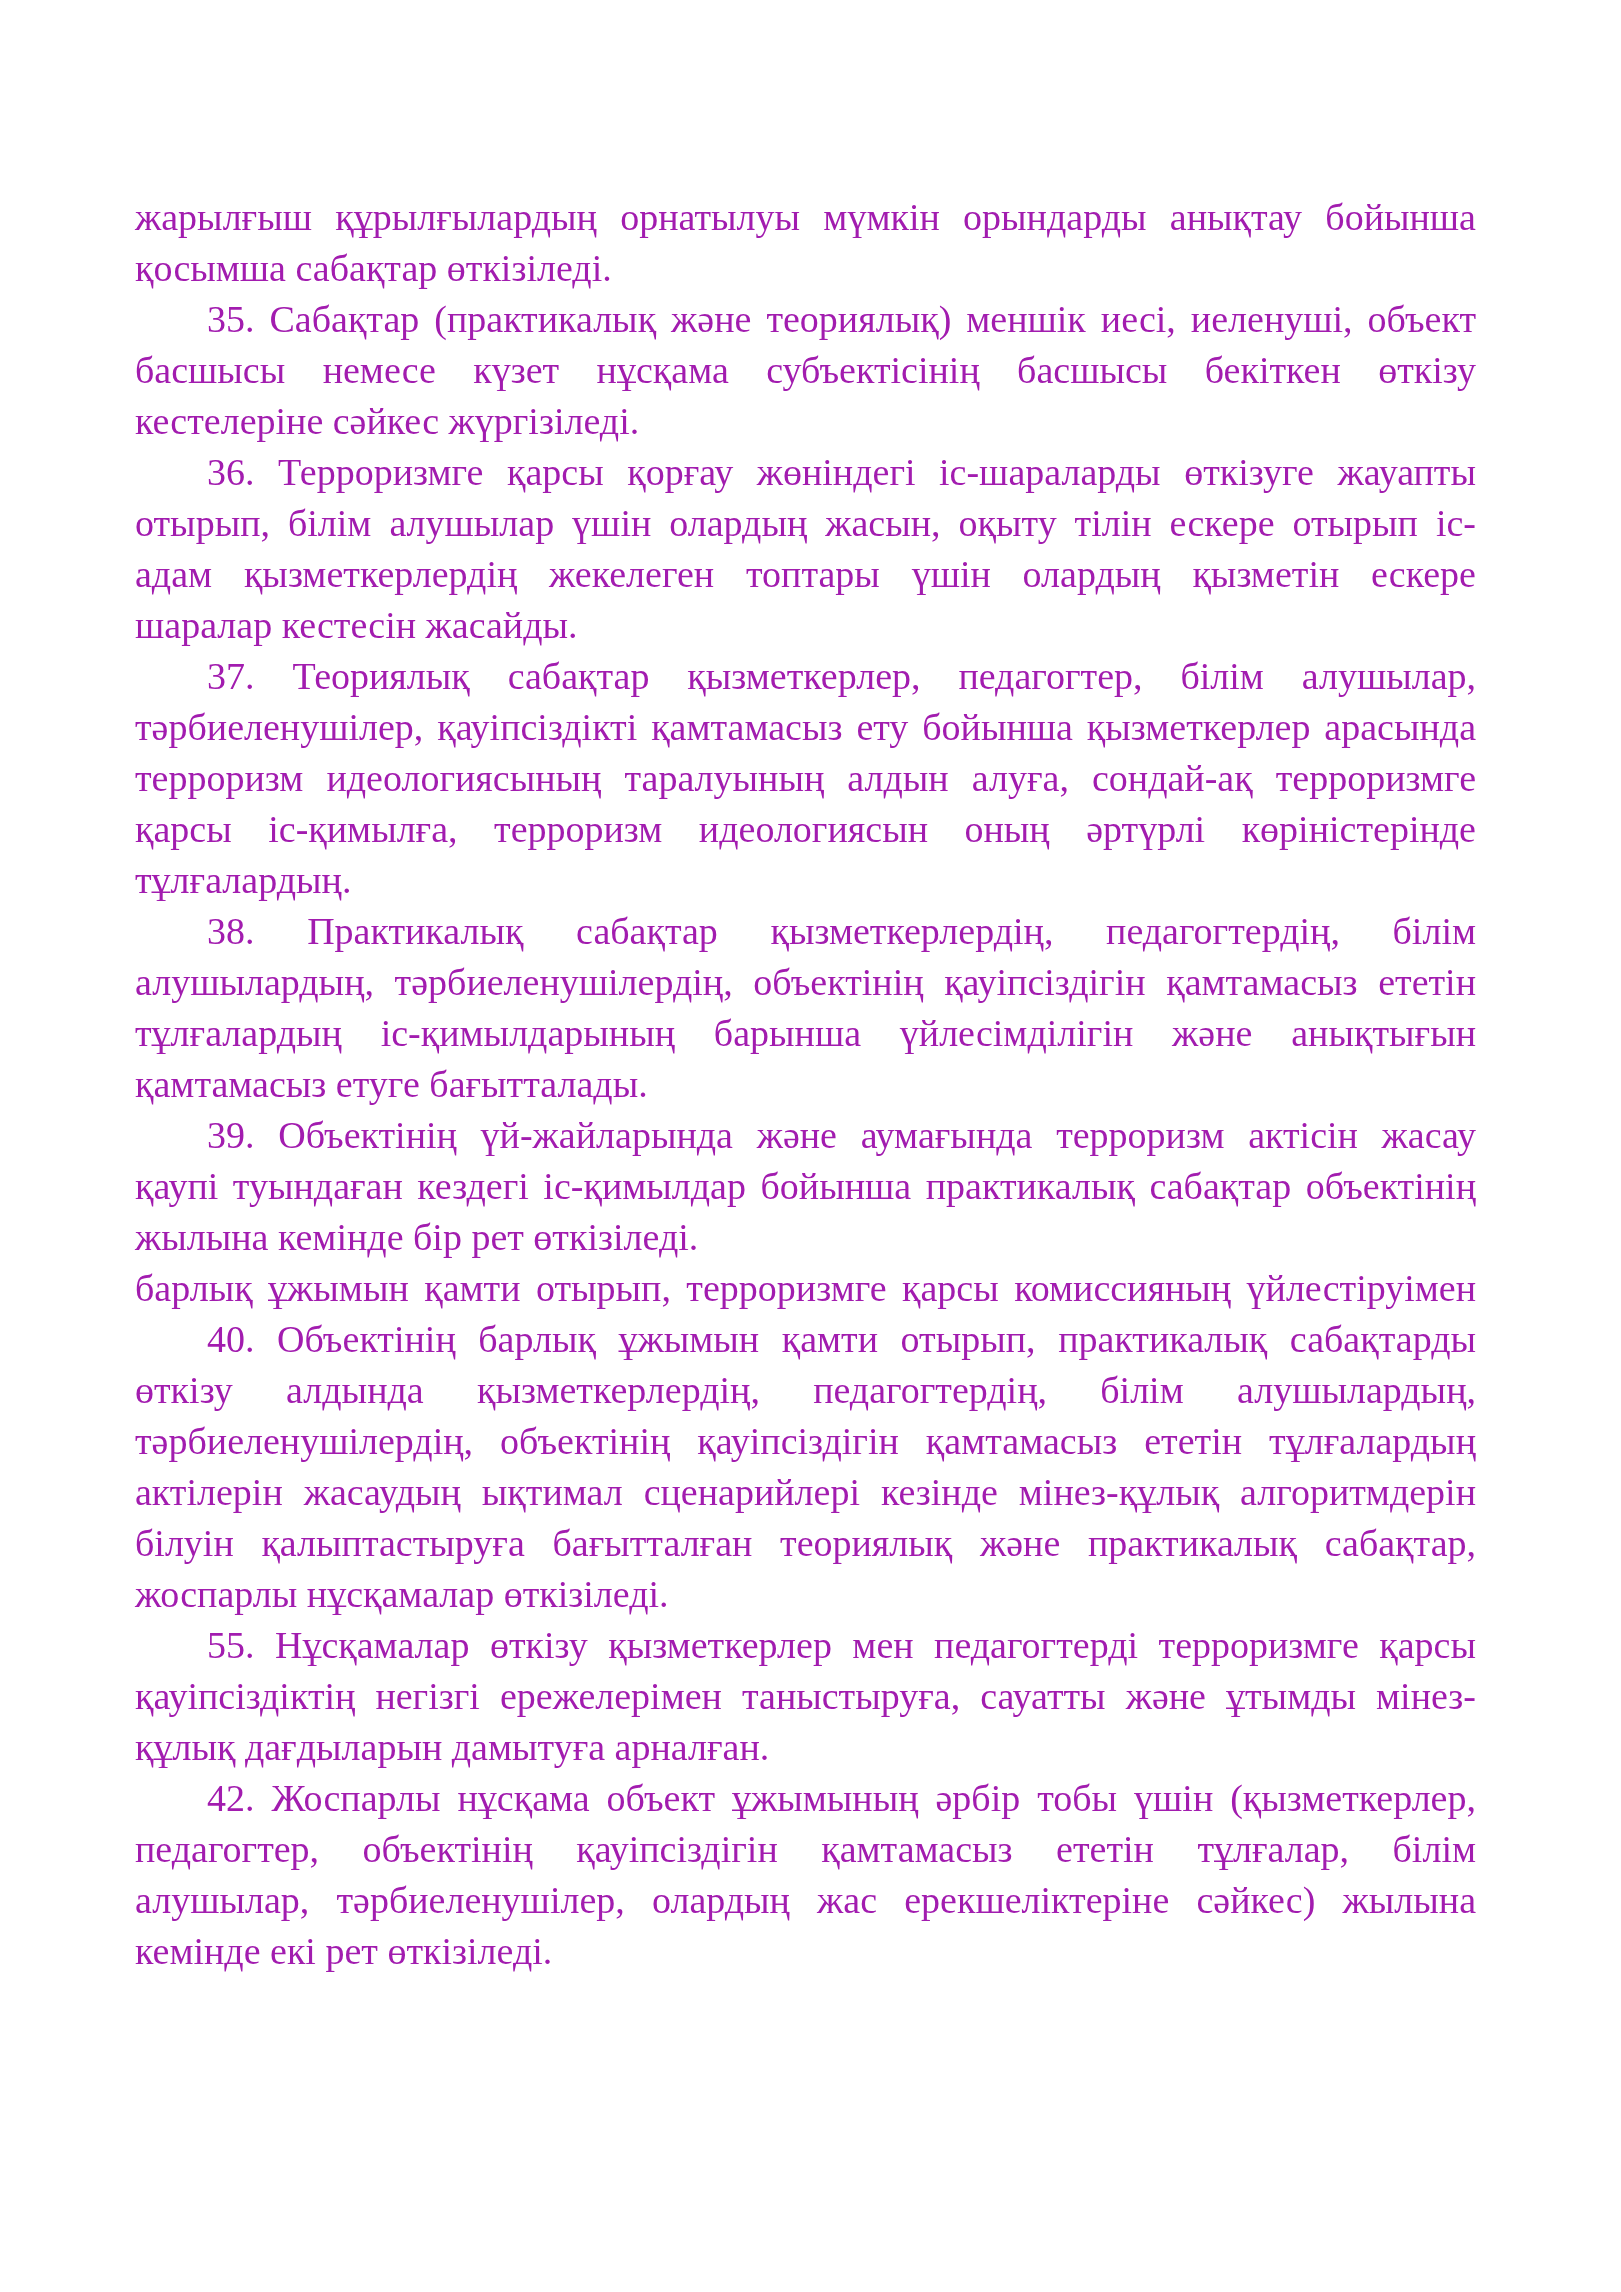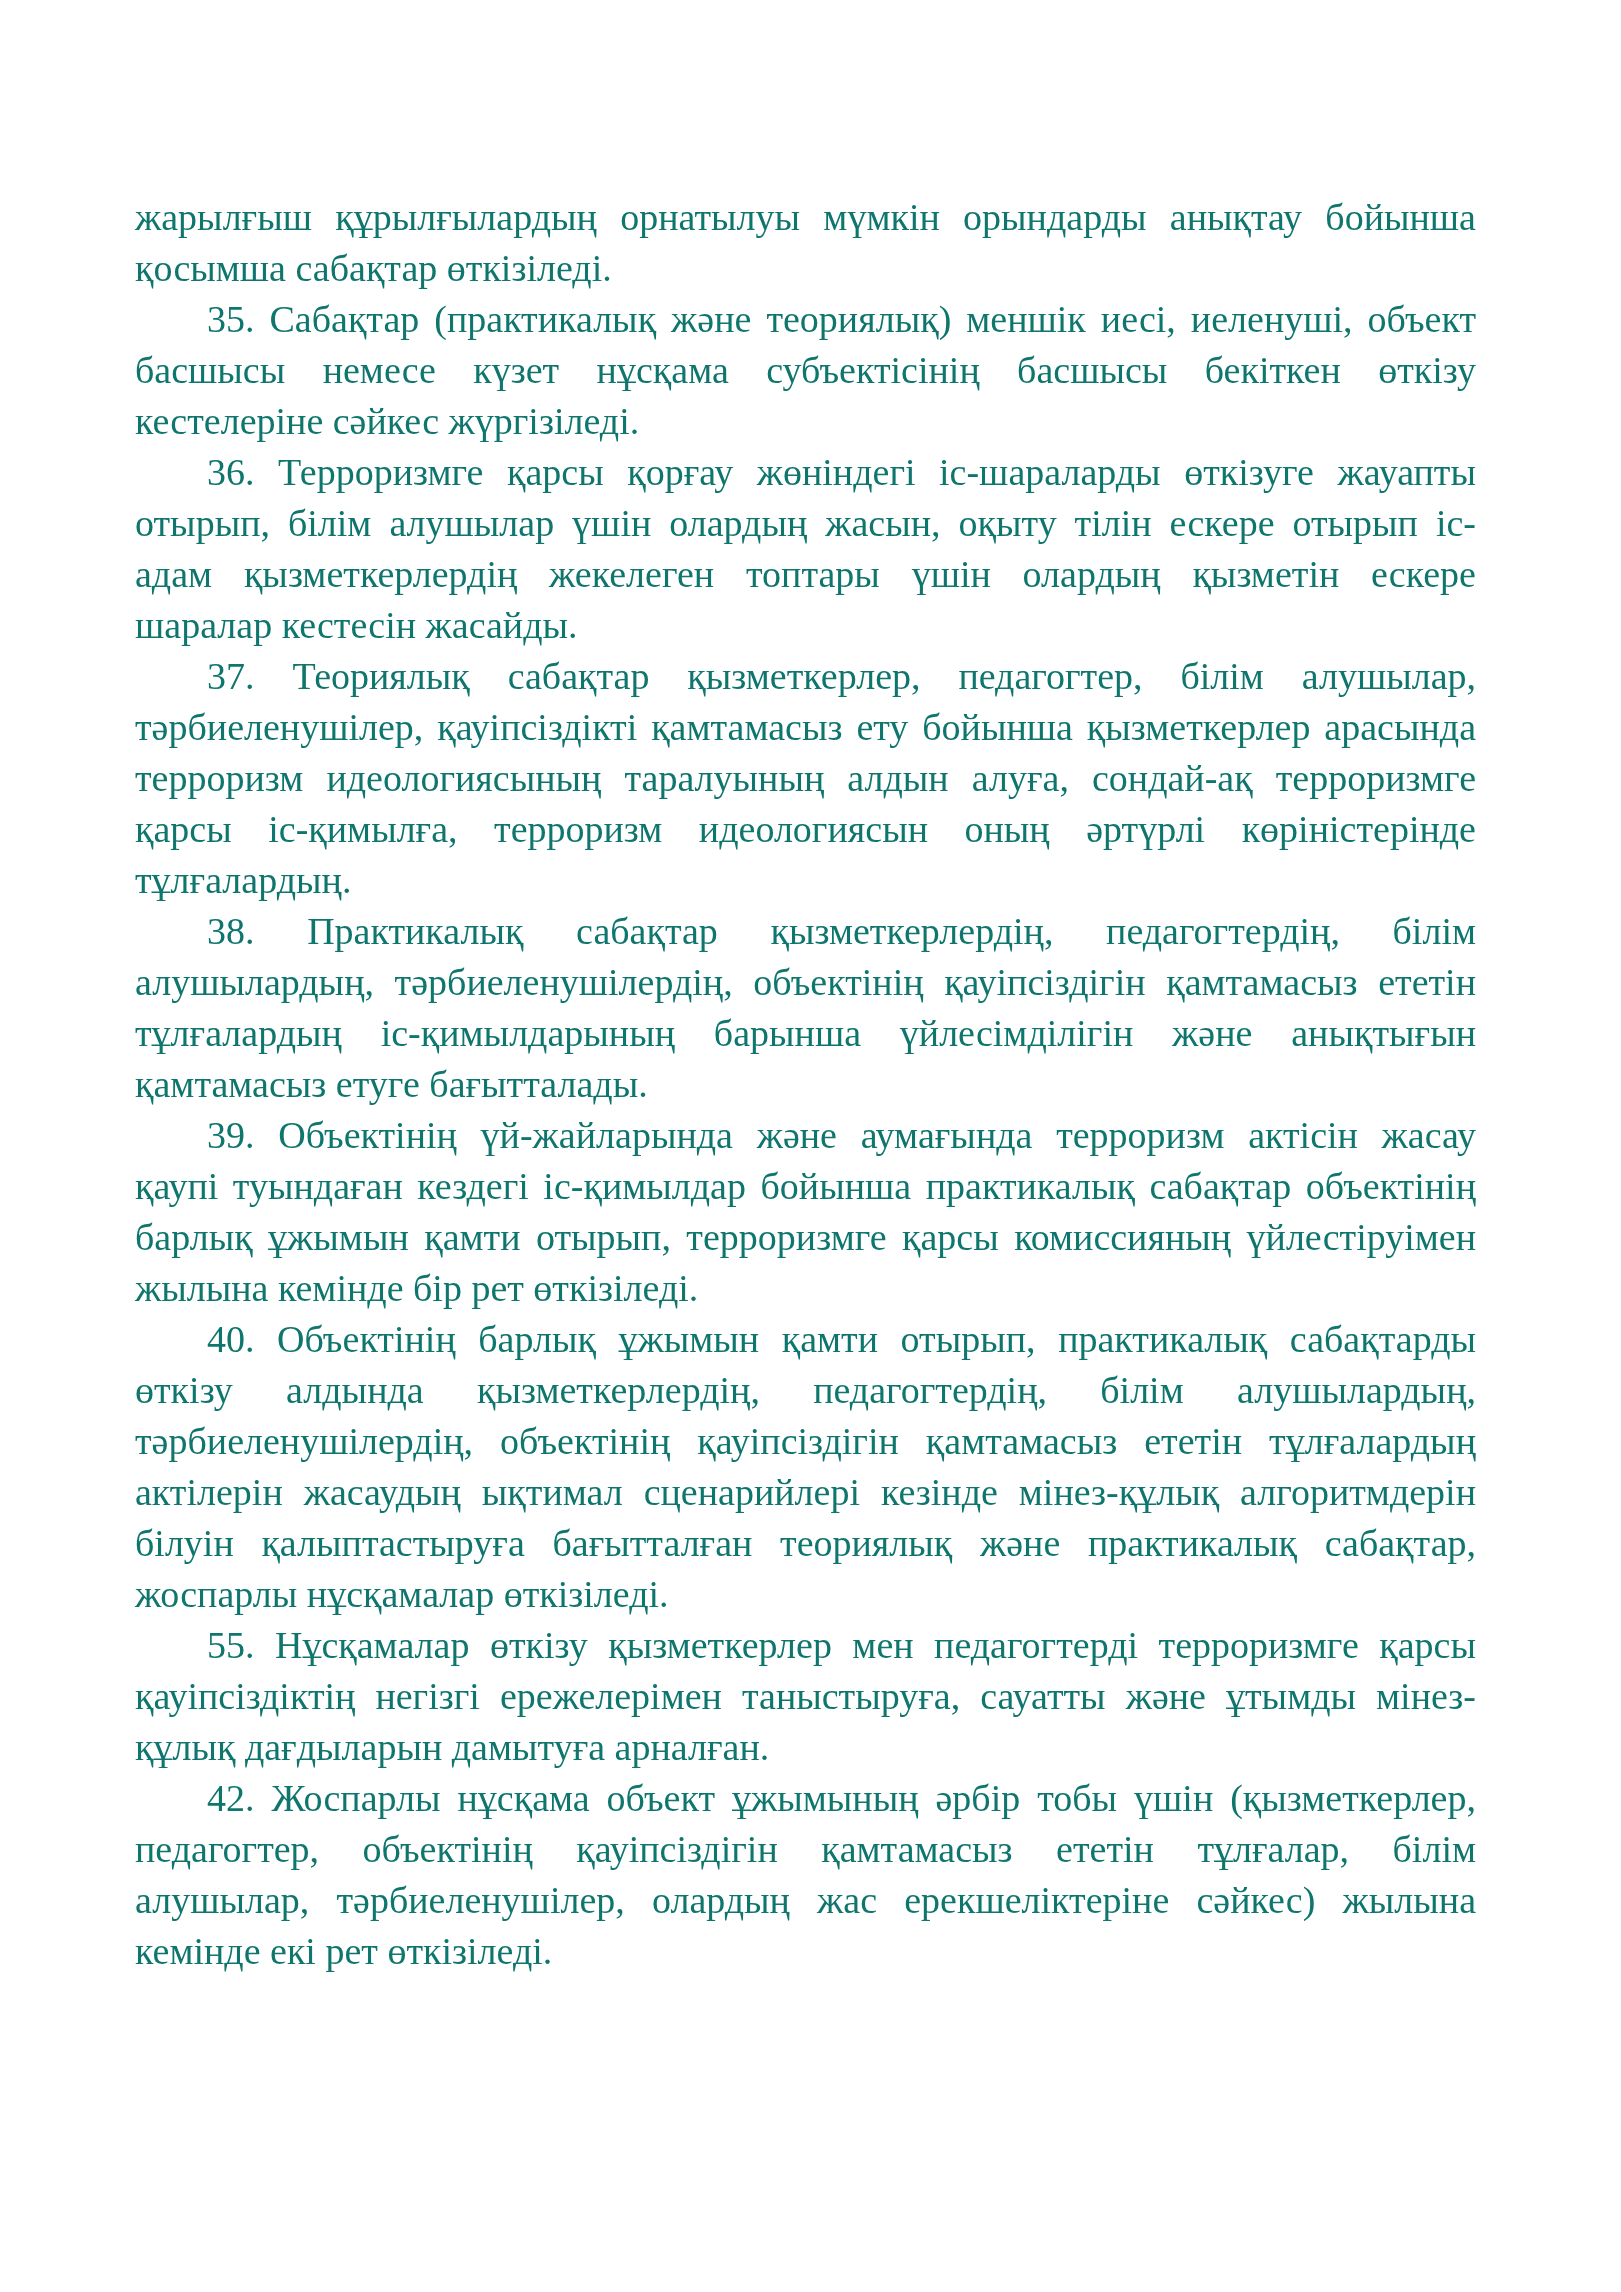--- a/index.html
+++ b/index.html
@@ -16,21 +16,21 @@
     overflow: hidden;
   }
   .text-block {
     position: absolute;
     left: 135px;
     top: 192px;
     width: 1341px;
     font-family: "Liberation Serif", "DejaVu Serif", serif;
     font-size: 38px;
     line-height: 51px;
-    color: #0f766e;
+    color: #a21caf;
     -webkit-font-smoothing: antialiased;
   }
   .text-line {
     text-align: justify;
     text-align-last: justify;
   }
   .text-line.para-end {
     text-align: right;
     text-align-last: left;
   }
@@ -56,22 +56,22 @@
       <div class="text-line">тәрбиеленушілер, қауіпсіздікті қамтамасыз ету бойынша қызметкерлер арасында</div>
       <div class="text-line">терроризм идеологиясының таралуының алдын алуға, сондай-ақ терроризмге</div>
       <div class="text-line">қарсы іс-қимылға, терроризм идеологиясын оның әртүрлі көріністерінде</div>
       <div class="text-line para-end">тұлғалардың.</div>
       <div class="text-line first-indent">38. Практикалық сабақтар қызметкерлердің, педагогтердің, білім</div>
       <div class="text-line">алушылардың, тәрбиеленушілердің, объектінің қауіпсіздігін қамтамасыз ететін</div>
       <div class="text-line">тұлғалардың іс-қимылдарының барынша үйлесімділігін және анықтығын</div>
       <div class="text-line para-end">қамтамасыз етуге бағытталады.</div>
       <div class="text-line first-indent">39. Объектінің үй-жайларында және аумағында терроризм актісін жасау</div>
       <div class="text-line">қаупі туындаған кездегі іс-қимылдар бойынша практикалық сабақтар объектінің</div>
+      <div class="text-line para-end">жылына кемінде бір рет өткізіледі.</div>
       <div class="text-line">барлық ұжымын қамти отырып, терроризмге қарсы комиссияның үйлестіруімен</div>
-      <div class="text-line para-end">жылына кемінде бір рет өткізіледі.</div>
       <div class="text-line first-indent">40. Объектінің барлық ұжымын қамти отырып, практикалық сабақтарды</div>
       <div class="text-line">өткізу алдында қызметкерлердің, педагогтердің, білім алушылардың,</div>
       <div class="text-line">тәрбиеленушілердің, объектінің қауіпсіздігін қамтамасыз ететін тұлғалардың</div>
       <div class="text-line">актілерін жасаудың ықтимал сценарийлері кезінде мінез-құлық алгоритмдерін</div>
       <div class="text-line">білуін қалыптастыруға бағытталған теориялық және практикалық сабақтар,</div>
       <div class="text-line para-end">жоспарлы нұсқамалар өткізіледі.</div>
       <div class="text-line first-indent">55. Нұсқамалар өткізу қызметкерлер мен педагогтерді терроризмге қарсы</div>
       <div class="text-line">қауіпсіздіктің негізгі ережелерімен таныстыруға, сауатты және ұтымды мінез-</div>
       <div class="text-line para-end">құлық дағдыларын дамытуға арналған.</div>
       <div class="text-line first-indent">42. Жоспарлы нұсқама объект ұжымының әрбір тобы үшін (қызметкерлер,</div>

